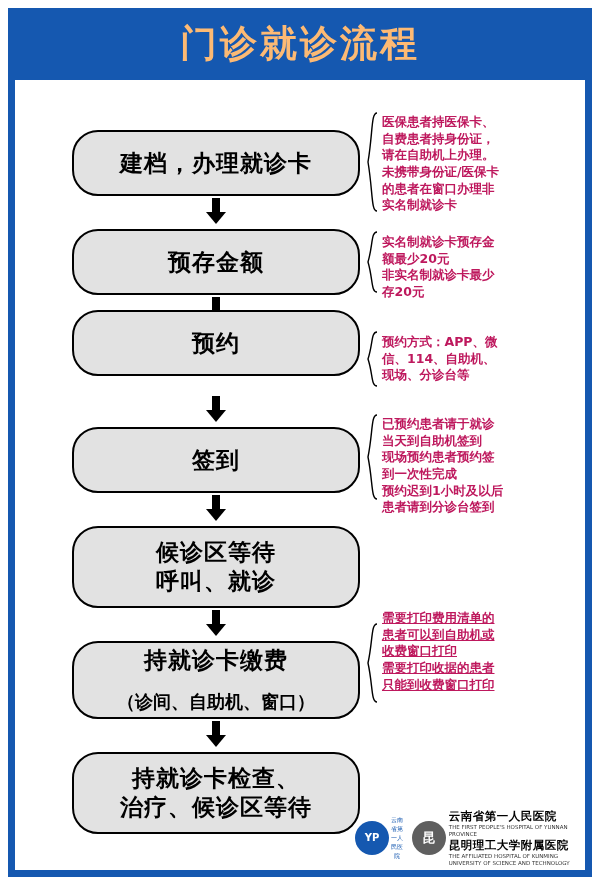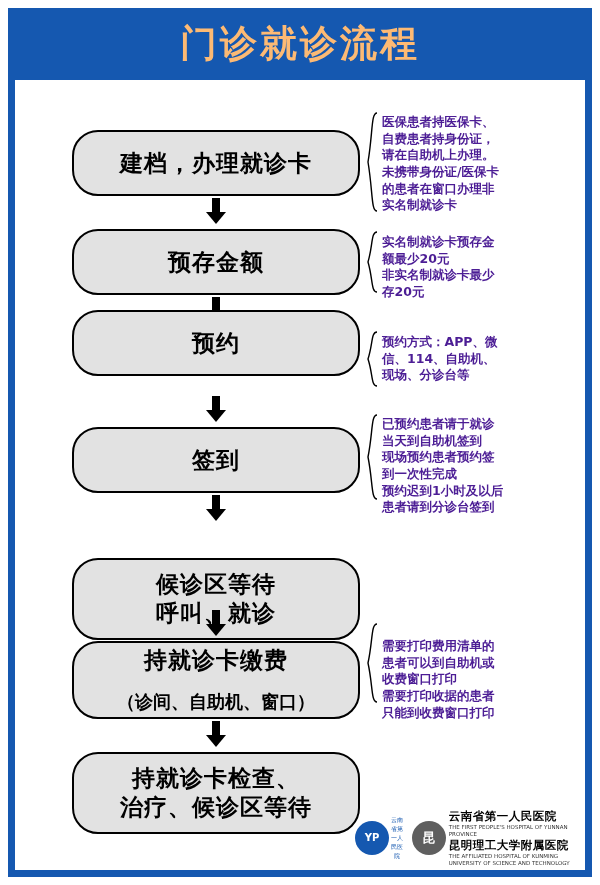--- a/index.html
+++ b/index.html
@@ -108,21 +108,21 @@
     height: 0;
     border-left: 10px solid transparent;
     border-right: 10px solid transparent;
     border-top: 12px solid #000000;
   }
   
   .note {
     position: absolute;
     font-size: 12.5px;
     line-height: 1.33;
-    color: #4c1d95;
+    color: #be185d;
     font-weight: bold;
     letter-spacing: 0px;
     width: 122px;
   }
   .brace {
     position: absolute;
     font-size: 13px;
     color: #000000;
     font-family: "DejaVu Serif", serif;
     line-height: 1;
@@ -263,21 +263,21 @@
 
     <div class="brace" style="left:366px; top:316px;">
       <svg width="12" height="86" viewBox="0 0 12 86">
         <path d="M11 1 C5 1, 7 18, 2 43 C7 68, 5 85, 11 85" fill="none" stroke="#000" stroke-width="1.4"></path>
       </svg>
     </div>
     <div class="note" style="left:382px; top:318px; white-space:pre-line;">已预约患者请于就诊当天到自助机签到
 现场预约患者预约签到一次性完成
 预约迟到1小时及以后患者请到分诊台签到</div>
 
-    <div class="node" style="left:72px; top:428px; width:288px; height:82px;margin-top:32px;">
+    <div class="node" style="left:72px; top:428px; width:288px; height:82px;">
       <div class="line1">候诊区等待</div>
       <div class="line2">呼叫、就诊</div>
     </div>
     <div class="arrow" style="left:216px; top:512px;">
       <div class="shaft"></div>
         <div class="head"></div>
     </div>
 
     <div class="node" style="left:72px; top:543px; width:288px; height:78px;">
       <div class="line1">持就诊卡缴费</div>
@@ -286,21 +286,21 @@
     <div class="arrow" style="left:216px; top:623px;">
       <div class="shaft"></div>
         <div class="head"></div>
     </div>
 
     <div class="brace" style="left:366px; top:525px;">
       <svg width="12" height="80" viewBox="0 0 12 80">
         <path d="M11 1 C5 1, 7 17, 2 40 C7 63, 5 79, 11 79" fill="none" stroke="#000" stroke-width="1.4"></path>
       </svg>
     </div>
-    <div class="note" style="left:382px; top:540px; white-space:pre-line;">需要打印费用清单的患者可以到自助机或收费窗口打印
+    <div class="note" style="left:382px; top:512px; white-space:pre-line;text-decoration:underline;">需要打印费用清单的患者可以到自助机或收费窗口打印
 需要打印收据的患者只能到收费窗口打印</div>
 
     <div class="node" style="left:72px; top:654px; width:288px; height:82px;">
       <div class="line1">持就诊卡检查、</div>
       <div class="line2">治疗、候诊区等待</div>
     </div>
 
   </div>
 
   <div class="footer">

